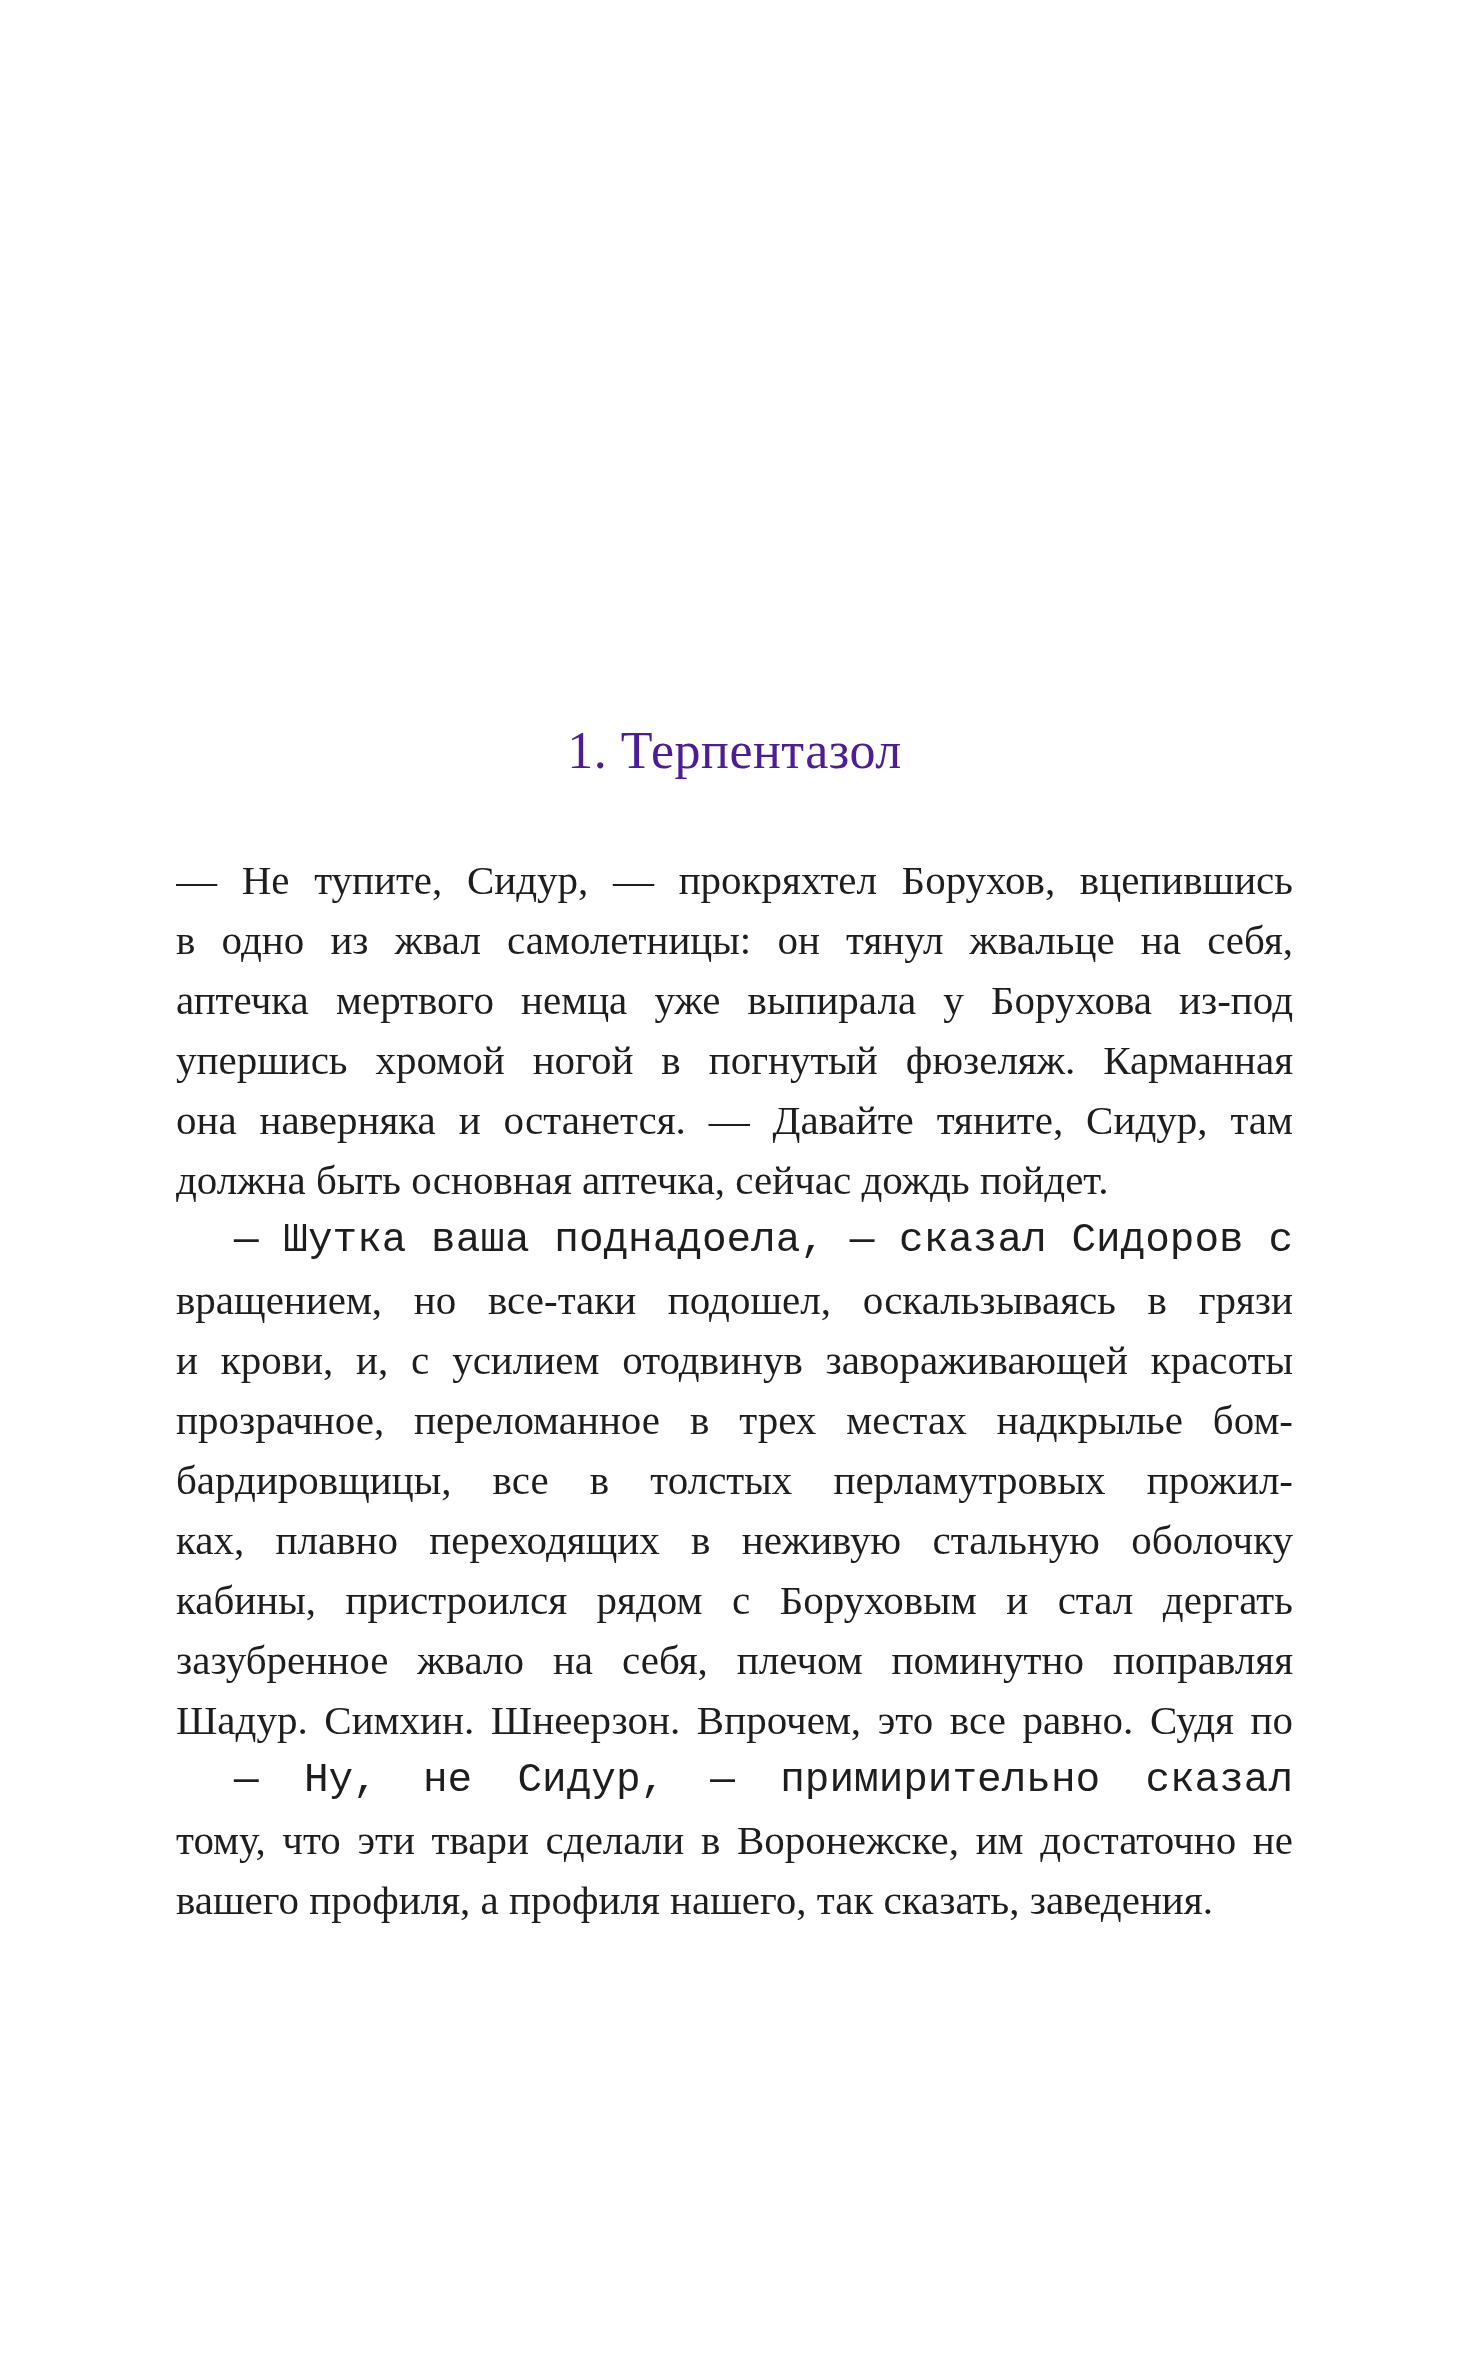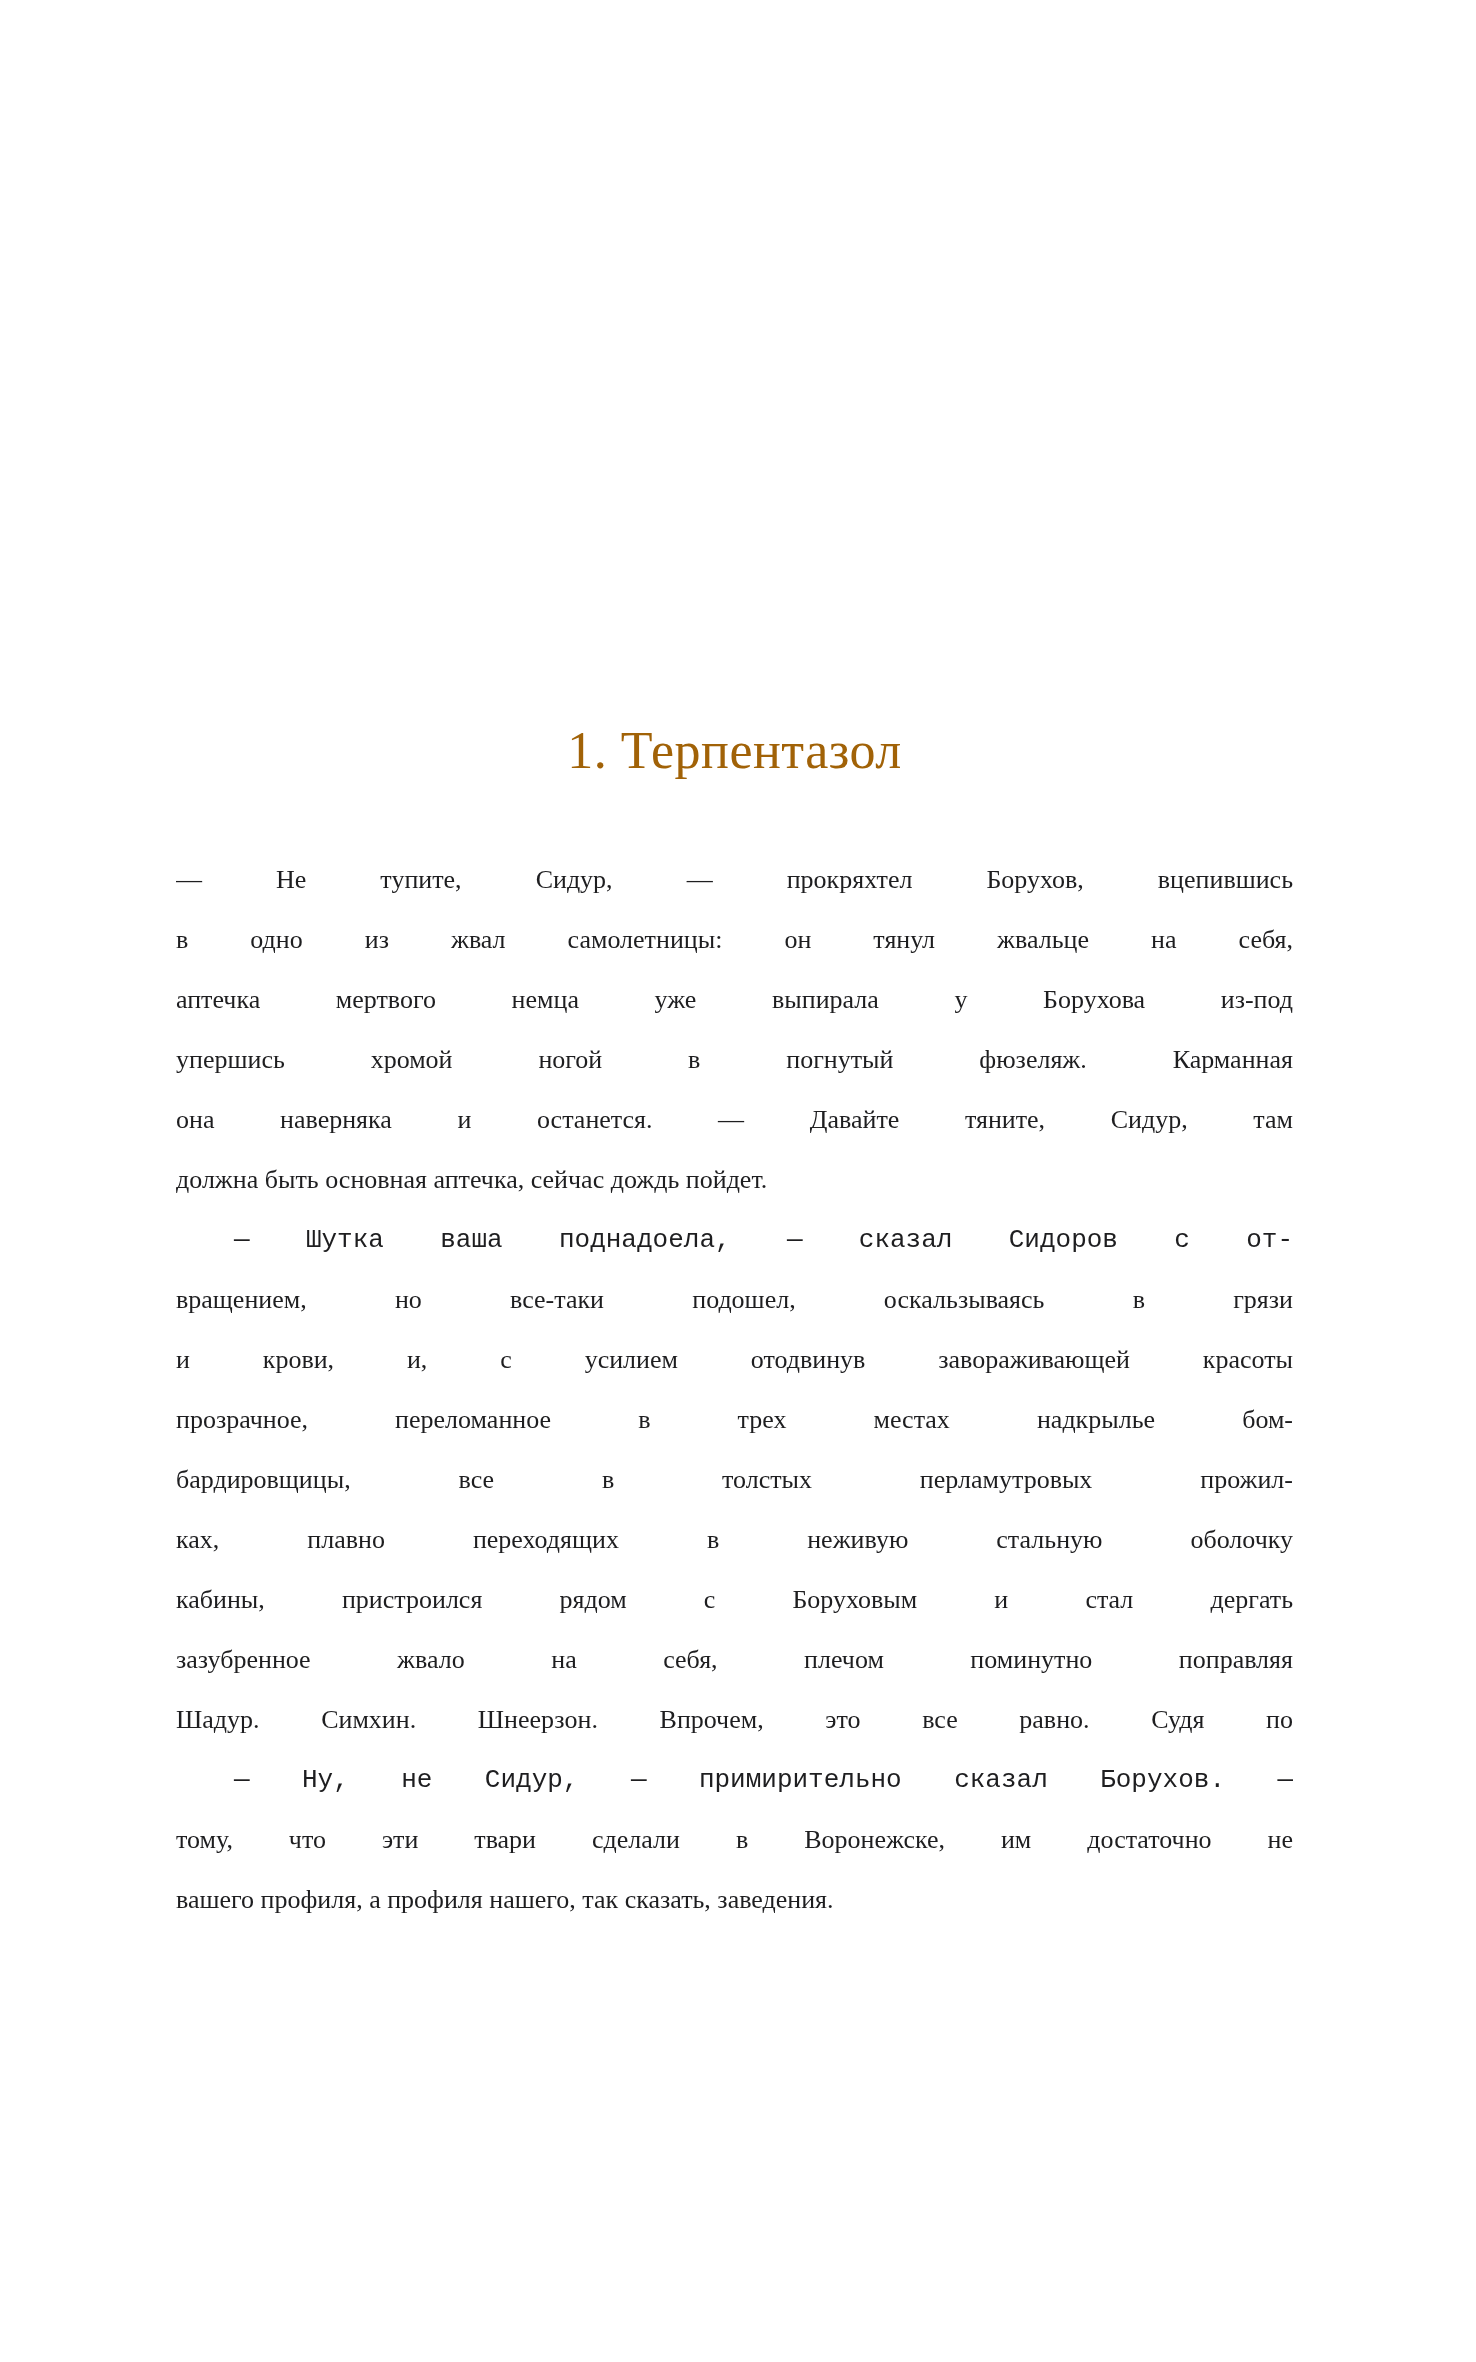--- a/index.html
+++ b/index.html
@@ -21,30 +21,30 @@
   }
   .chapter-title {
     position: absolute;
     top: 718px;
     left: 176px;
     width: 1117px;
     text-align: center;
     font-size: 52px;
     line-height: 66px;
     font-weight: 400;
-    color: #a16207;
+    color: #4c1d95;
     letter-spacing: 0.5px;
   }
   .chapter-text {
     position: absolute;
     top: 850px;
     left: 176px;
     width: 1117px;
     color: #1e1e20;
-    font-size: 26px;
+    font-size: 41px;
   }
   .text-line {
     height: 60px;
     line-height: 60px;
     text-align: justify;
     text-align-last: justify;
     white-space: normal;
     overflow: hidden;
   }
   .text-line.indent {

